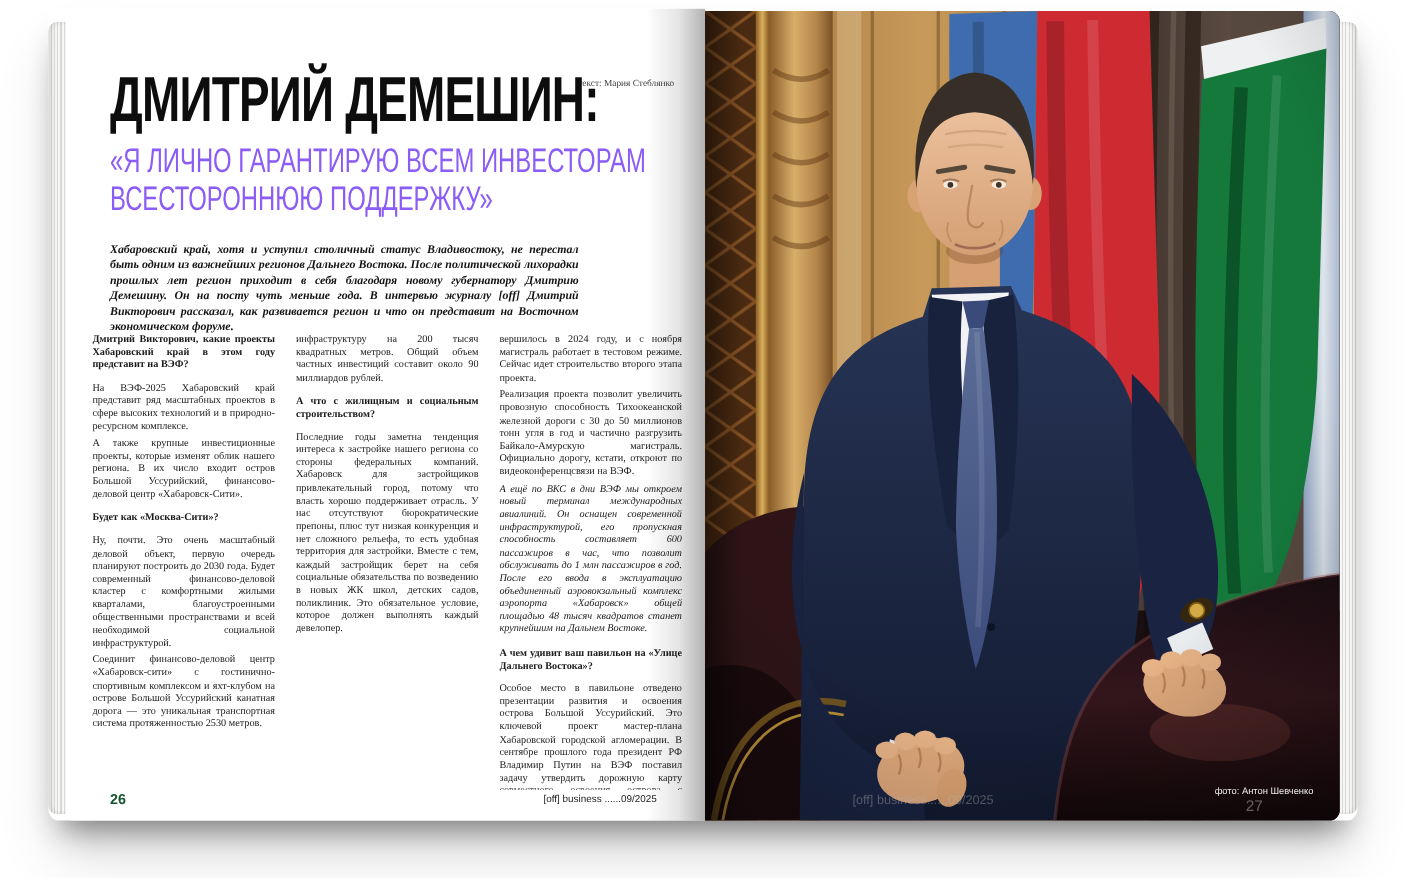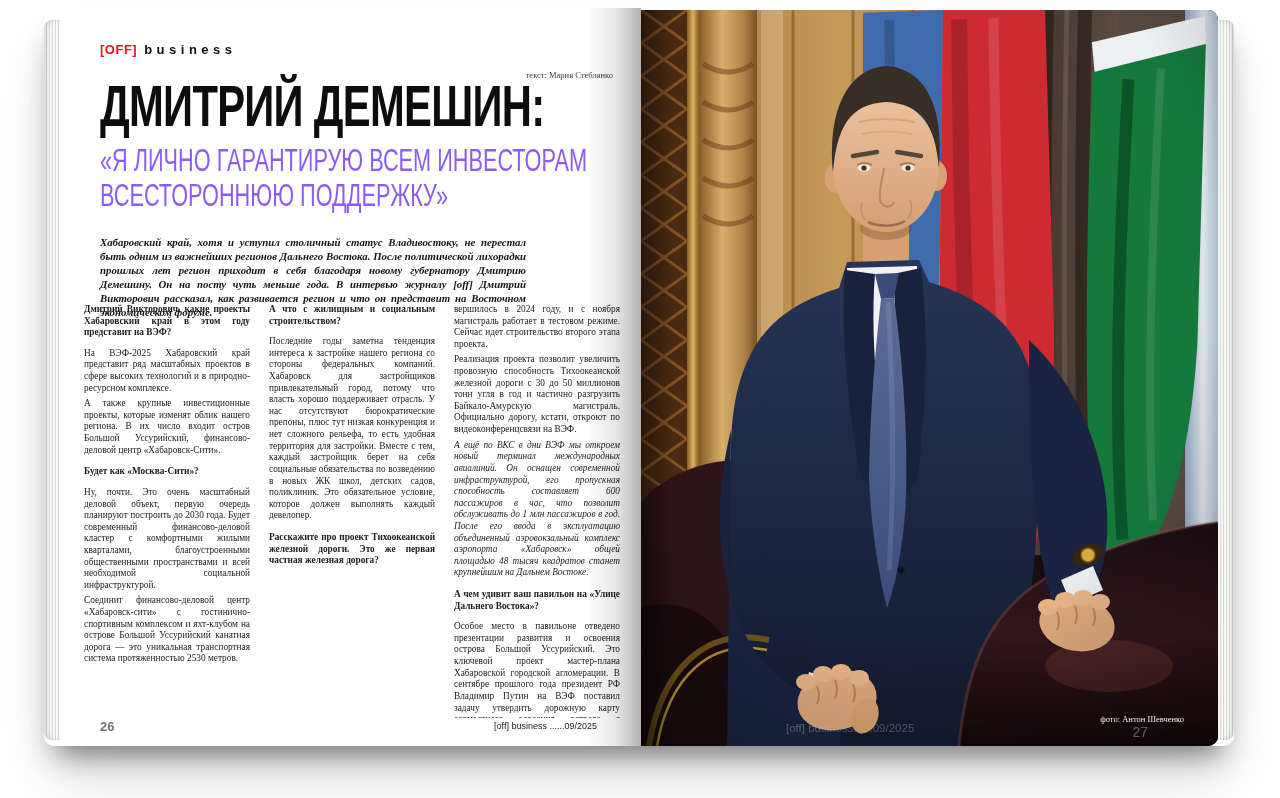--- a/index.html
+++ b/index.html
@@ -43,65 +43,62 @@
   .lead{margin-top:22px;width:426px;font-family:"Liberation Serif",serif;font-style:italic;
         font-weight:bold;font-size:10.8px;line-height:1.3;text-align:justify;color:#141414;}
   .columns{position:absolute;left:24px;right:21px;top:296px;height:414px;display:flex;
            gap:19px;overflow:hidden;}
   .col{flex:1;font-family:"Liberation Serif",serif;font-size:9.3px;line-height:1.25;
        text-align:justify;color:#1a1a1a;overflow:hidden;}
   .col p{margin:0 0 4px;}
   .col p.blk-q{font-weight:bold;margin:10px 0 9px;}
   .col p.blk-q:first-child{margin-top:0;}
   .col p.blk-i{font-style:italic;}
-  .pn-left{position:absolute;left:40px;bottom:12px;font-weight:bold;font-size:13px;color:#737373;}
+  .pn-left{position:absolute;left:40px;bottom:12px;font-weight:bold;font-size:13px;color:#14532d;}
   .issue-left{position:absolute;right:44px;bottom:15px;font-size:9px;color:#222;}
 
   
-  .overlay-issue{position:absolute;left:145px;bottom:12px;font-size:11.5px;z-index:6;
+  .overlay-issue{position:absolute;left:134px;bottom:12px;font-size:11.5px;z-index:6;
                  color:rgba(185,185,185,.38);}
-  .photo-credit{position:absolute;right:34px;bottom:22px;font-size:8.5px;z-index:6;
-                color:rgba(255,255,255,.92);font-family:Liberation Serif, serif;}
+  .photo-credit{position:absolute;right:24px;bottom:22px;font-size:8.5px;z-index:6;
+                color:rgba(255,255,255,.92);}
   .pn-right{position:absolute;right:70px;bottom:6px;font-size:14px;z-index:6;
             color:rgba(255,255,255,.35);}
   .photo-svg{position:absolute;inset:0;width:100%;height:100%;display:block;}
 </style>
 </head>
 <body>
 
 <div class="stage">
   <div class="spread">
     <div class="edge edge-left"></div>
     <div class="edge edge-right"></div>
 
     <div class="page-left">
       <div class="lp">
-        <div class="brand">
-          <span class="off">[OFF]</span><span class="word">business</span>
-        </div>
         <div class="byline">текст: Мария Стеблянко</div>
         <div class="title">ДМИТРИЙ ДЕМЕШИН:</div>
         <div class="subtitle">
           <div>«Я ЛИЧНО ГАРАНТИРУЮ ВСЕМ ИНВЕСТОРАМ</div>
           <div>ВСЕСТОРОННЮЮ ПОДДЕРЖКУ»</div>
         </div>
         <div class="lead">Хабаровский край, хотя и уступил столичный статус Владивостоку, не перестал быть одним из важнейших регионов Дальнего Востока. После политической лихорадки прошлых лет регион приходит в себя благодаря новому губернатору Дмитрию Демешину. Он на посту чуть меньше года. В интервью журналу [off] Дмитрий Викторович рассказал, как развивается регион и что он представит на Восточном экономическом форуме.</div>
         <div class="columns">
           <div class="col">
               <p class="blk-q">Дмитрий Викторович, какие проекты Хабаровский край в этом году представит на ВЭФ?</p>
               <p class="blk-p">На ВЭФ-2025 Хабаровский край представит ряд масштабных проектов в сфере высоких технологий и в природно-ресурсном комплексе.</p>
               <p class="blk-p">А также крупные инвестиционные проекты, которые изменят облик нашего региона. В их число входит остров Большой Уссурийский, финансово-деловой центр «Хабаровск-Сити».</p>
               <p class="blk-q">Будет как «Москва-Сити»?</p>
               <p class="blk-p">Ну, почти. Это очень масштабный деловой объект, первую очередь планируют построить до 2030 года. Будет современный финансово-деловой кластер с комфортными жилыми кварталами, благоустроенными общественными пространствами и всей необходимой социальной инфраструктурой.</p>
               <p class="blk-p">Соединит финансово-деловой центр «Хабаровск-сити» с гостинично-спортивным комплексом и яхт-клубом на острове Большой Уссурийский канатная дорога — это уникальная транспортная система протяженностью 2530 метров.</p>
             </div>
           <div class="col">
+              <p class="blk-p">инфраструктуру на 200 тысяч квадратных метров. Общий объем частных инвестиций составит около 90 миллиардов рублей.</p>
               <p class="blk-q">А что с жилищным и социальным строительством?</p>
               <p class="blk-p">Последние годы заметна тенденция интереса к застройке нашего региона со стороны федеральных компаний. Хабаровск для застройщиков привлекательный город, потому что власть хорошо поддерживает отрасль. У нас отсутствуют бюрократические препоны, плюс тут низкая конкуренция и нет сложного рельефа, то есть удобная территория для застройки. Вместе с тем, каждый застройщик берет на себя социальные обязательства по возведению в новых ЖК школ, детских садов, поликлиник. Это обязательное условие, которое должен выполнять каждый девелопер.</p>
-              <p class="blk-q">Расскажите про проект Тихоокеанской железной дороги. Это же первая частная железная дорога?</p>
             </div>
           <div class="col">
               <p class="blk-p">вершилось в 2024 году, и с ноября магистраль работает в тестовом режиме. Сейчас идет строительство второго этапа проекта.</p>
               <p class="blk-p">Реализация проекта позволит увеличить провозную способность Тихоокеанской железной дороги с 30 до 50 миллионов тонн угля в год и частично разгрузить Байкало-Амурскую магистраль. Официально дорогу, кстати, откроют по видеоконференцсвязи на ВЭФ.</p>
               <p class="blk-i">А ещё по ВКС в дни ВЭФ мы откроем новый терминал международных авиалиний. Он оснащен современной инфраструктурой, его пропускная способность составляет 600 пассажиров в час, что позволит обслуживать до 1 млн пассажиров в год. После его ввода в эксплуатацию объединенный аэровокзальный комплекс аэропорта «Хабаровск» общей площадью 48 тысяч квадратов станет крупнейшим на Дальнем Востоке.</p>
               <p class="blk-q">А чем удивит ваш павильон на «Улице Дальнего Востока»?</p>
               <p class="blk-p">Особое место в павильоне отведено презентации развития и освоения острова Большой Уссурийский. Это ключевой проект мастер-плана Хабаровской городской агломерации. В сентябре прошлого года президент РФ Владимир Путин на ВЭФ поставил задачу утвердить дорожную карту совместного освоения острова с Китайской Народной Республикой. Мы уже</p>
             </div>
         </div>
         <div class="pn-left">26</div>

